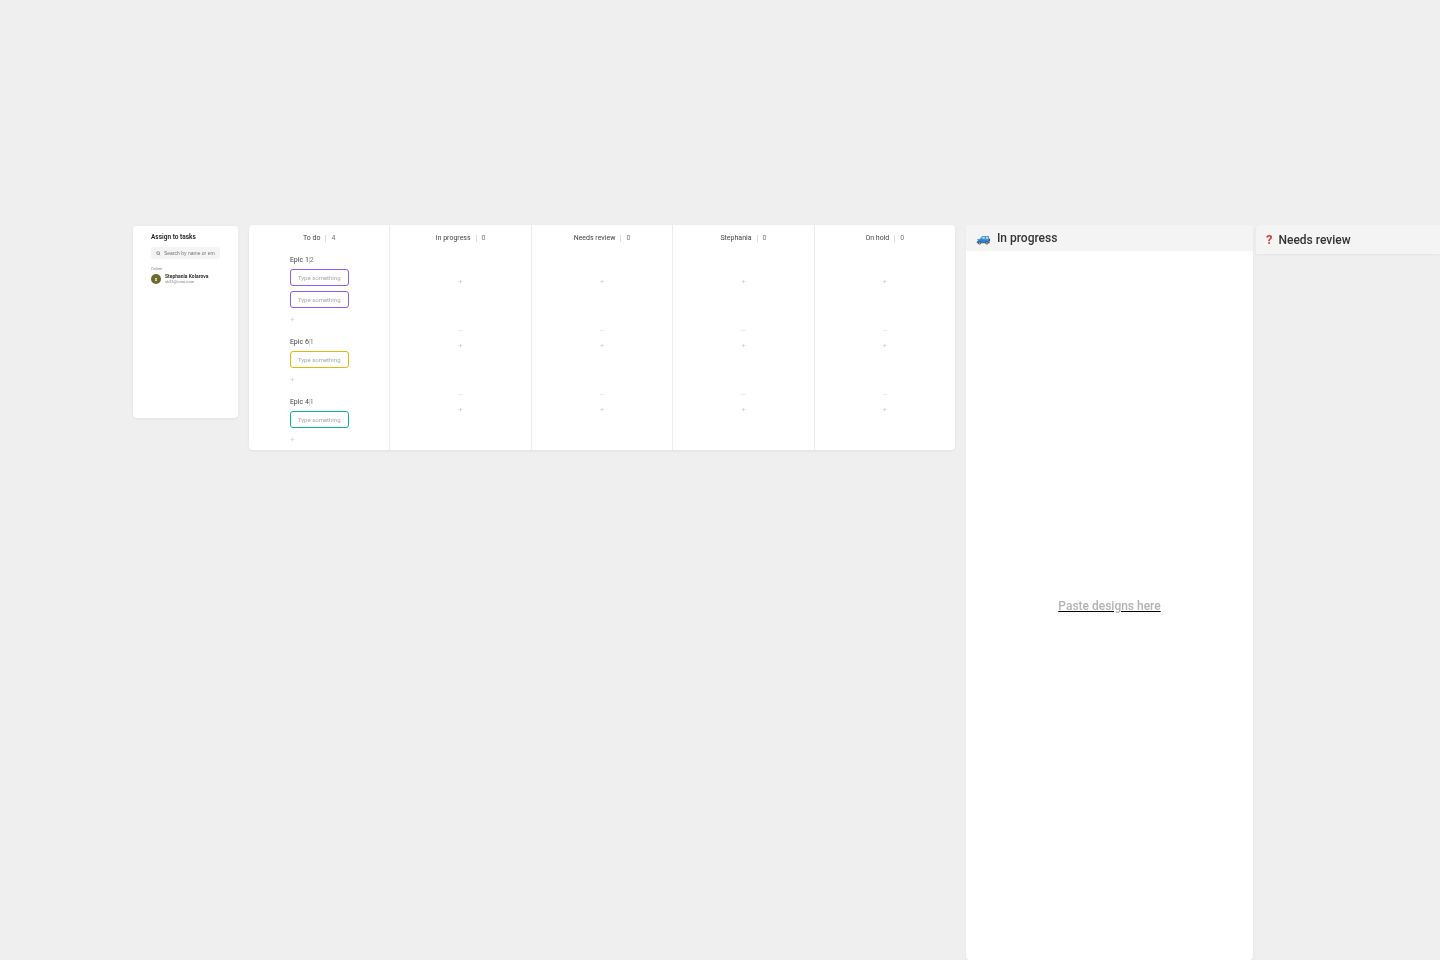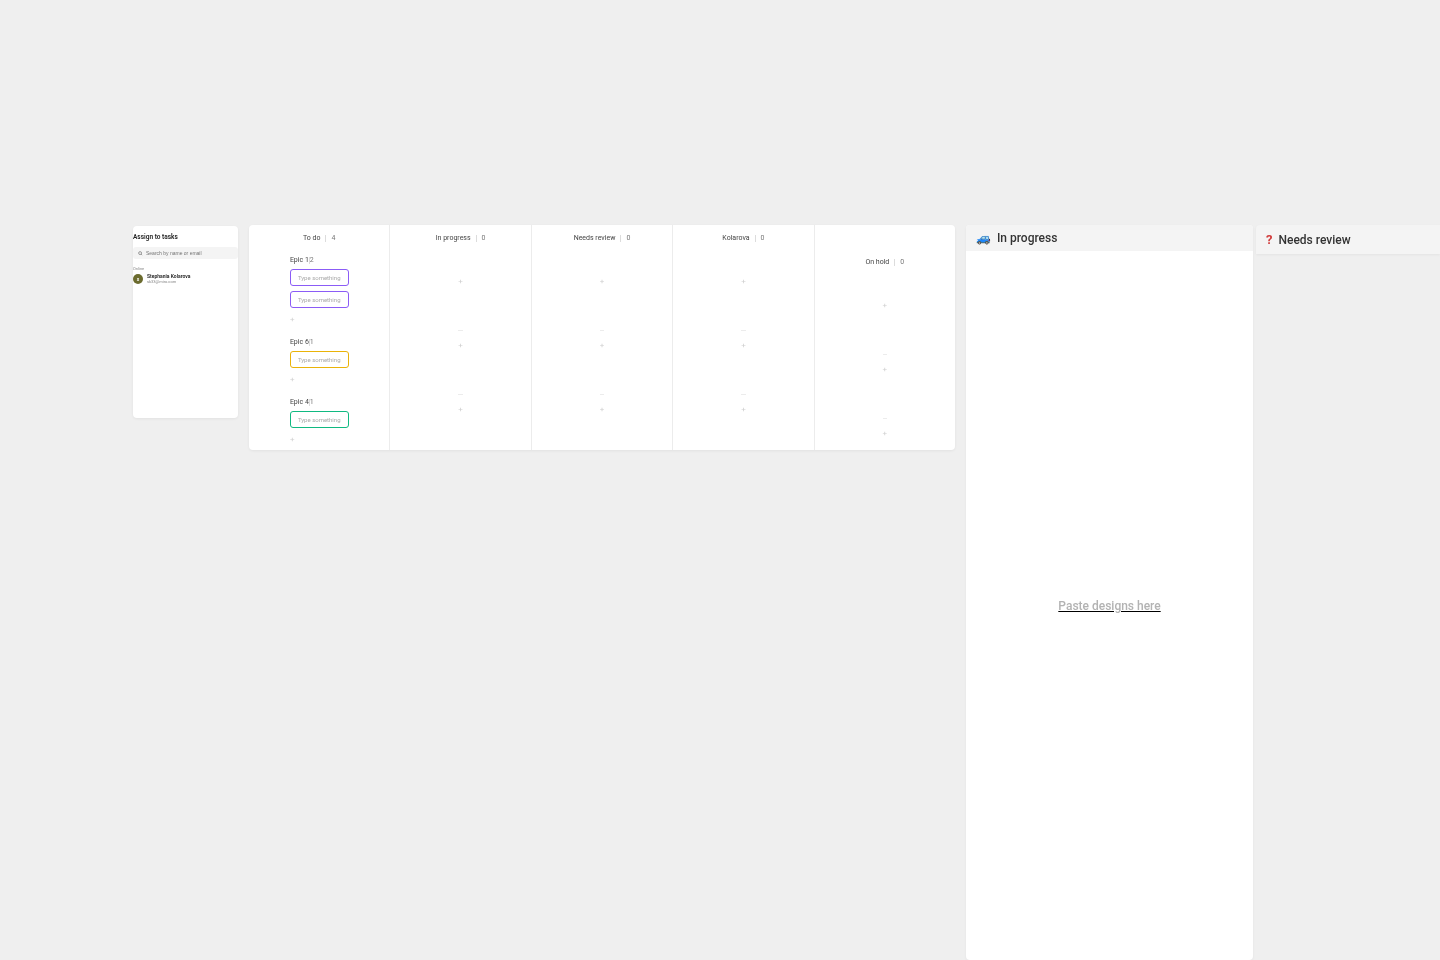--- a/index.html
+++ b/index.html
@@ -15,21 +15,21 @@
     
     .sidebar-panel {
       position: absolute;
       left: 133px;
       top: 226px;
       width: 105px;
       height: 192px;
       background: #FFFFFF;
       border-radius: 4px;
       box-shadow: 0 1px 3px rgba(0,0,0,0.06);
-      padding: 7px 0;
+      padding: 7px 18px;
     }
     .assign-title {
       font-size: 6.5px;
       font-weight: 600;
       color: #222;
       margin-bottom: 6px;
     }
     .search-wrap {
       display: flex;
       align-items: center;
@@ -85,21 +85,21 @@
       box-shadow: 0 1px 3px rgba(0,0,0,0.06);
       display: flex;
     }
     .col {
       flex: 1;
       border-right: 1px solid #ECECEC;
       display: flex;
       flex-direction: column;
       align-items: center;
     }
-    .col:last-child { border-right: none; margin-top: 24px; }
+    .col:last-child { border-right: none; }
     .col-header {
       padding: 9px 9px 6px;
       display: flex;
       align-items: center;
       gap: 5px;
     }
     .col-title { font-size: 7px; color: #444; }
     .col-sep { width: 1px; height: 7px; background: #DCDCDC; }
     .col-count { font-size: 7px; color: #777; }
     .col-underline {
@@ -323,21 +323,21 @@
       <div class="row-divider"></div>
       <div class="other-add">+</div>
       <div class="spacer-row-3"></div>
       <div class="row-divider"></div>
       <div class="other-add">+</div>
     </div>
   </div>
 
   <div class="col">
     <div class="col-header">
-      <span class="col-title">Kolarova</span>
+      <span class="col-title">Stephania</span>
       <span class="col-sep"></span>
       <span class="col-count">0</span>
     </div>
     <div class="col-underline ul-yellow"></div>
     <div class="other-col-content">
       <div class="spacer"></div>
       <div class="other-add">+</div>
       <div class="spacer-row-2"></div>
       <div class="row-divider"></div>
       <div class="other-add">+</div>

